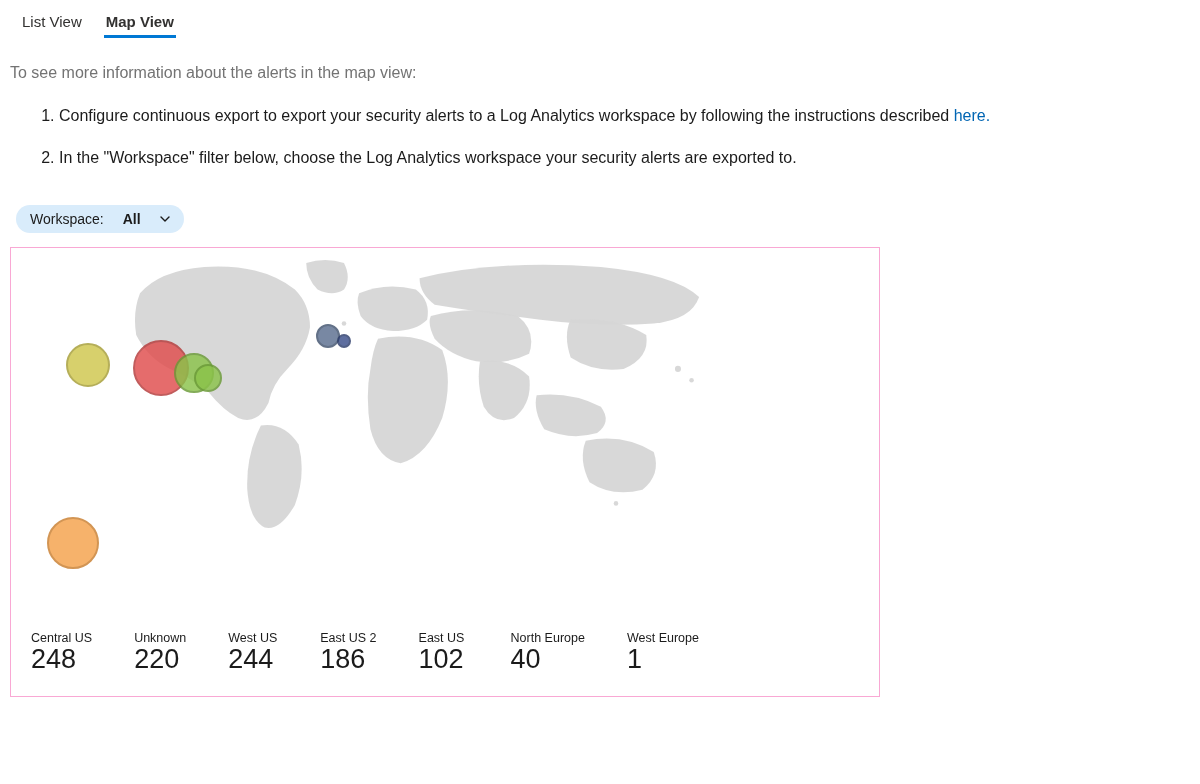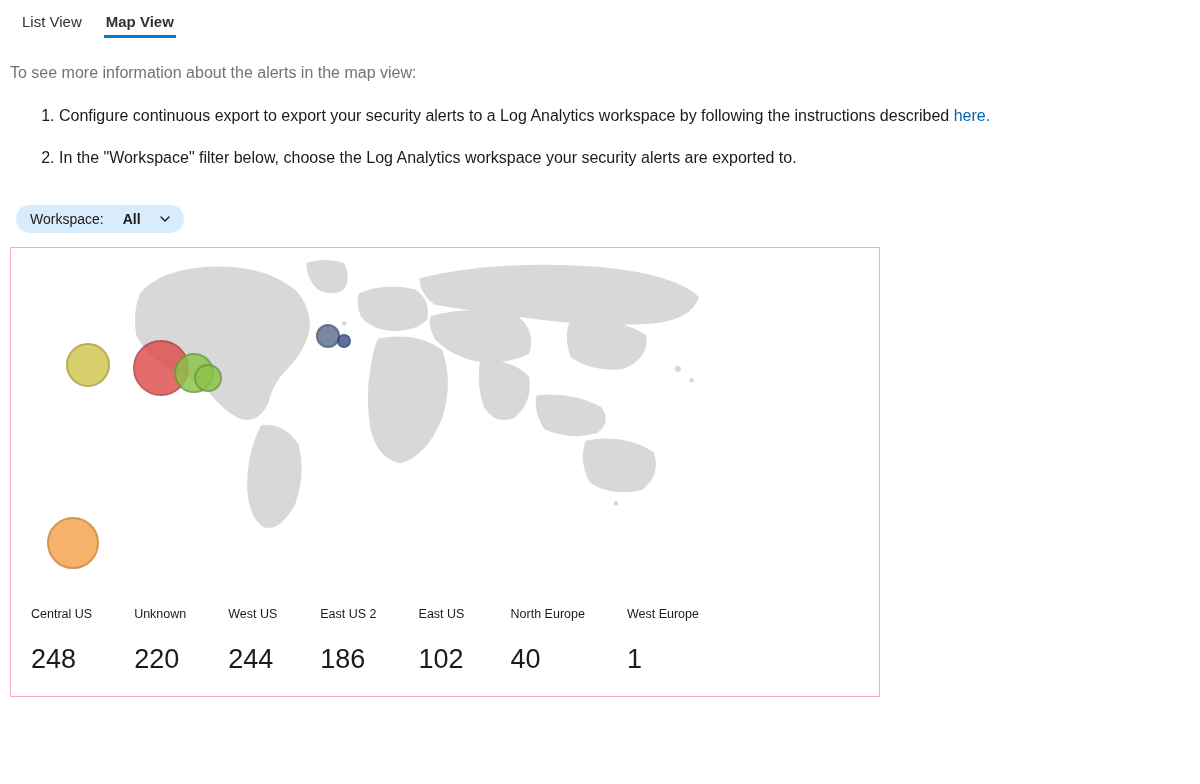--- a/index.html
+++ b/index.html
@@ -134,21 +134,20 @@
     font-size: 12.5px;
     color: #1b1b1b;
     margin-bottom: 0px;
     white-space: nowrap;
   }
   .stat .value {
     font-size: 27px;
     line-height: 1.05;
     color: #1b1b1b;
     font-weight: 400;
-    margin-top: 24px;
   }
 </style>
 </head>
 <body>
 
 <div class="page">
 
   <div class="tabs">
     <div class="tab">List View</div>
     <div class="tab active">Map View</div>

